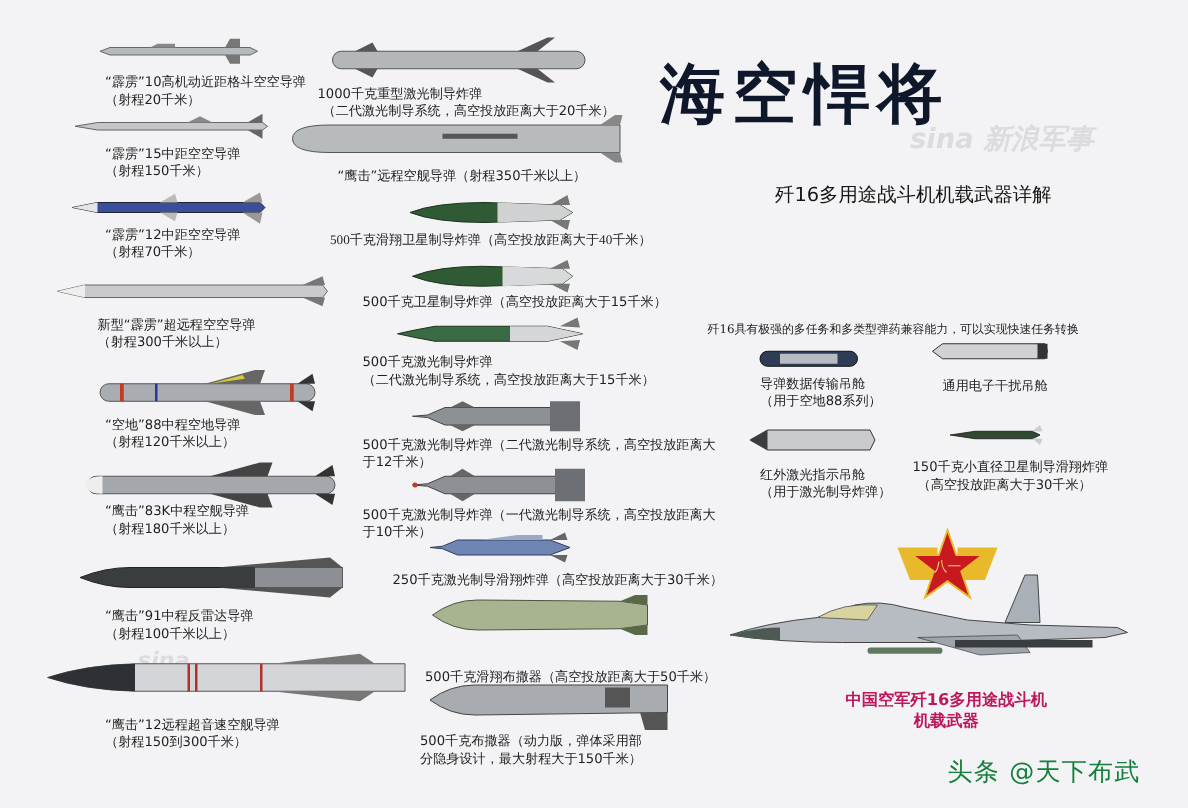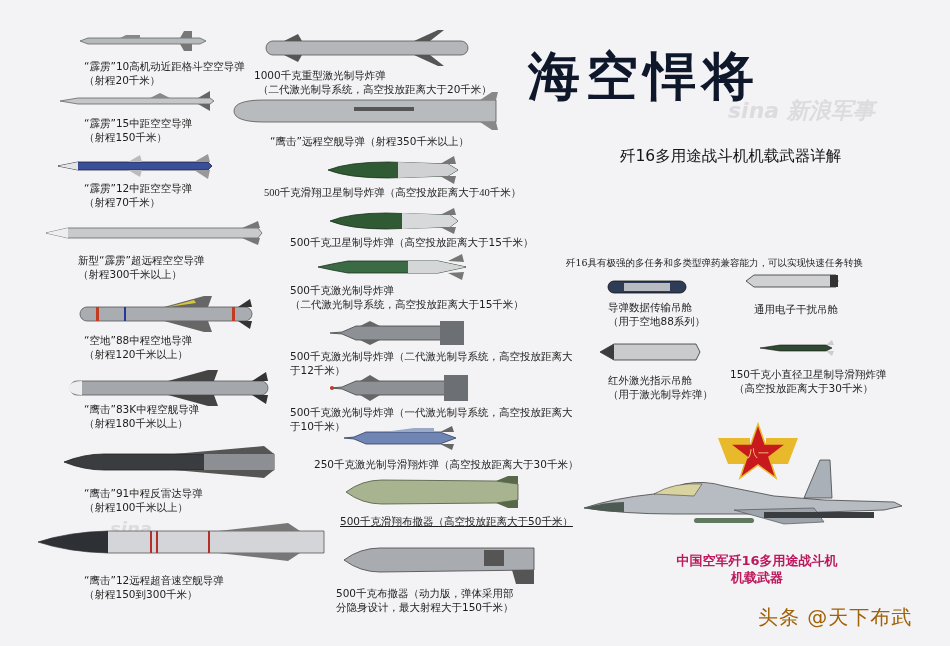--- a/index.html
+++ b/index.html
@@ -3,21 +3,21 @@
 <meta charset="utf-8">
 <style>
   html,body{margin:0;padding:0;}
   body{width:950px;height:646px;overflow:hidden;background:#f3f3f5;position:relative;font-family:"DejaVu Sans","Liberation Sans",sans-serif;color:#1a1a1a;}
   .lbl{position:absolute;font-size:10.5px;line-height:14px;color:#1d1d1d;white-space:nowrap;}
   .lbl div{white-space:nowrap;}
   .title{position:absolute;left:528px;top:34px;font-family:"DejaVu Serif","Liberation Serif",serif;font-size:52px;line-height:84px;font-weight:bold;letter-spacing:6px;color:#0f172a;}
   .subtitle{position:absolute;left:620px;top:146px;font-size:15.5px;color:#151515;}
   .desc{position:absolute;left:566px;top:235px;font-family:"DejaVu Serif","Liberation Serif",serif;font-size:9.5px;color:#222;margin-top:22px;}
   .caption{position:absolute;left:652px;top:552px;width:210px;text-align:center;font-size:13px;line-height:17px;color:#be185d;font-weight:bold;}
-  .watermark{position:absolute;left:758px;top:604px;font-size:20px;color:#a16207;letter-spacing:1px;}
+  .watermark{position:absolute;left:758px;top:604px;font-size:20px;color:#15803d;letter-spacing:1px;}
   .sina{position:absolute;font-style:italic;font-weight:bold;color:rgba(200,200,205,0.55);font-size:22px;}
   svg{position:absolute;overflow:visible;}
 </style>
 </head>
 <body>
 
 <div class="title">海空悍将</div>
 <div class="sina" style="left:728px;top:80px;margin-top:16px;">sina 新浪军事</div>
 <div class="subtitle">歼16多用途战斗机机载武器详解</div>
 <div class="desc">歼16具有极强的多任务和多类型弹药兼容能力，可以实现快速任务转换</div>
@@ -186,21 +186,21 @@
   <path d="M96 6 L108 0 L110 6 Z M96 18 L108 24 L110 18 Z" fill="#666"></path>
 </svg>
 <div class="lbl" style="left:314px;top:457px;">
   <div>250千克激光制导滑翔炸弹（高空投放距离大于30千米）</div>
 </div>
 
 <svg style="left:346px;top:476px;" width="176" height="32">
   <path d="M0 16 Q16 4 36 4 L150 5 L172 8 L172 24 L150 27 L36 28 Q16 28 0 16 Z" fill="#a8b48f" stroke="#4d563e" stroke-width="0.8"></path>
   <path d="M150 5 L162 0 L172 0 L172 8 Z M150 27 L162 32 L172 32 L172 24 Z" fill="#596848"></path>
 </svg>
-<div class="lbl" style="left:340px;top:514px;text-decoration:underline;">
+<div class="lbl" style="left:340px;top:535px;">
   <div>500千克滑翔布撒器（高空投放距离大于50千米）</div>
 </div>
 
 <svg style="left:344px;top:542px;" width="196" height="42">
   <path d="M0 18 Q16 6 36 6 L190 6 L190 28 L36 30 Q16 30 0 18 Z" fill="#a8acb0" stroke="#444" stroke-width="0.8"></path>
   <rect x="140" y="8" width="20" height="16" fill="#555"></rect>
   <path d="M168 28 L190 28 L190 42 L172 42 Z" fill="#555"></path>
 </svg>
 <div class="lbl" style="left:336px;top:586px;">
   <div>500千克布撒器（动力版，弹体采用部</div>

